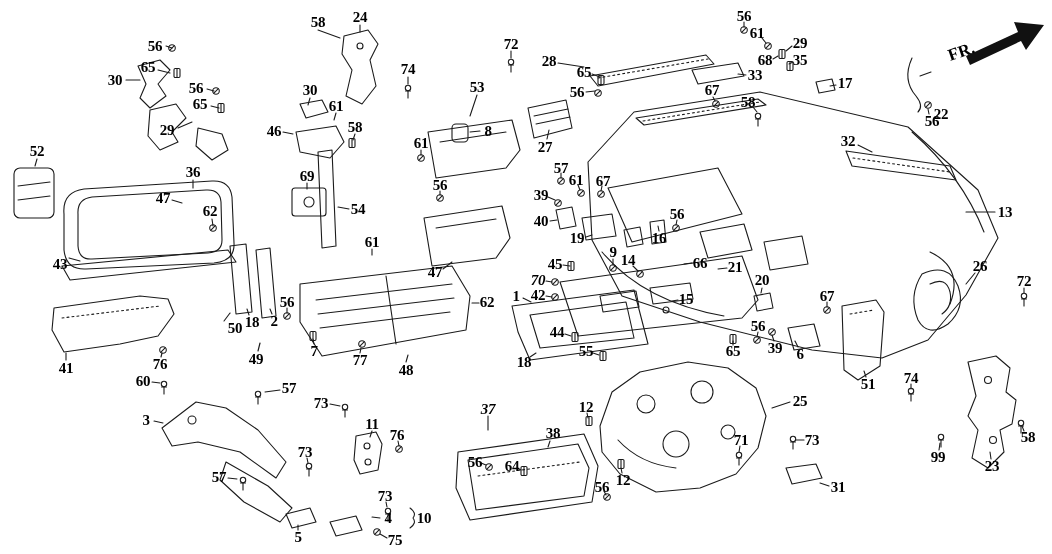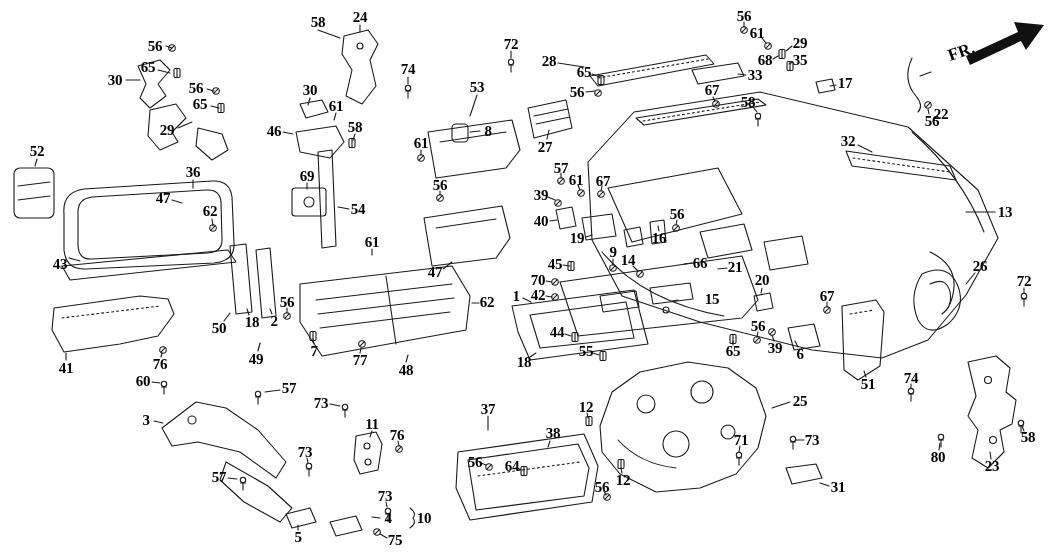--- a/index.html
+++ b/index.html
@@ -431,36 +431,36 @@
       <span class="callout" style="left: 541px; top: 221px;">40</span>
       <span class="callout" style="left: 577px; top: 238px;">19</span>
       <span class="callout" style="left: 659px; top: 238px;">16</span>
       <span class="callout" style="left: 677px; top: 214px;">56</span>
       <span class="callout" style="left: 358px; top: 209px;">54</span>
       <span class="callout" style="left: 60px; top: 256px; margin-top: 8px;">43</span>
       <span class="callout" style="left: 372px; top: 242px;">61</span>
       <span class="callout" style="left: 613px; top: 252px;">9</span>
       <span class="callout" style="left: 628px; top: 260px;">14</span>
       <span class="callout" style="left: 555px; top: 264px;">45</span>
-      <span class="callout" style="left: 538px; top: 280px;">70</span>
+      <span class="callout" style="left: 538px; top: 280px; font-style: italic;">70</span>
       <span class="callout" style="left: 538px; top: 295px;">42</span>
       <span class="callout" style="left: 700px; top: 263px;">66</span>
       <span class="callout" style="left: 735px; top: 267px;">21</span>
       <span class="callout" style="left: 762px; top: 280px;">20</span>
-      <span class="callout" style="left: 686px; top: 299px; margin-left: 26px;">15</span>
+      <span class="callout" style="left: 686px; top: 299px;">15</span>
       <span class="callout" style="left: 435px; top: 272px;">47</span>
       <span class="callout" style="left: 516px; top: 296px;">1</span>
       <span class="callout" style="left: 487px; top: 302px;">62</span>
       <span class="callout" style="left: 980px; top: 266px;">26</span>
       <span class="callout" style="left: 1024px; top: 281px;">72</span>
       <span class="callout" style="left: 827px; top: 296px;">67</span>
       <span class="callout" style="left: 287px; top: 302px;">56</span>
       <span class="callout" style="left: 252px; top: 322px;">18</span>
       <span class="callout" style="left: 274px; top: 321px;">2</span>
-      <span class="callout" style="left: 219px; top: 328px;">50</span>
+      <span class="callout" style="left: 235px; top: 328px;">50</span>
       <span class="callout" style="left: 758px; top: 326px;">56</span>
       <span class="callout" style="left: 733px; top: 351px;">65</span>
       <span class="callout" style="left: 775px; top: 348px;">39</span>
       <span class="callout" style="left: 800px; top: 354px;">6</span>
       <span class="callout" style="left: 256px; top: 359px;">49</span>
       <span class="callout" style="left: 66px; top: 368px;">41</span>
       <span class="callout" style="left: 160px; top: 364px;">76</span>
       <span class="callout" style="left: 143px; top: 381px;">60</span>
       <span class="callout" style="left: 314px; top: 351px;">7</span>
       <span class="callout" style="left: 360px; top: 360px;">77</span>
@@ -469,31 +469,31 @@
       <span class="callout" style="left: 524px; top: 362px;">18</span>
       <span class="callout" style="left: 586px; top: 351px;">55</span>
       <span class="callout" style="left: 800px; top: 401px;">25</span>
       <span class="callout" style="left: 868px; top: 384px;">51</span>
       <span class="callout" style="left: 911px; top: 378px;">74</span>
       <span class="callout" style="left: 289px; top: 388px;">57</span>
       <span class="callout" style="left: 146px; top: 420px;">3</span>
       <span class="callout" style="left: 321px; top: 403px;">73</span>
       <span class="callout" style="left: 372px; top: 424px;">11</span>
       <span class="callout" style="left: 397px; top: 435px;">76</span>
-      <span class="callout" style="left: 488px; top: 409px;">37</span>
+      <span class="callout" style="left: 488px; top: 409px; font-style: italic;">37</span>
       <span class="callout" style="left: 553px; top: 433px;">38</span>
       <span class="callout" style="left: 586px; top: 407px;">12</span>
       <span class="callout" style="left: 623px; top: 480px;">12</span>
       <span class="callout" style="left: 602px; top: 487px;">56</span>
       <span class="callout" style="left: 475px; top: 462px;">56</span>
       <span class="callout" style="left: 512px; top: 466px;">64</span>
       <span class="callout" style="left: 741px; top: 440px;">71</span>
       <span class="callout" style="left: 812px; top: 440px;">73</span>
       <span class="callout" style="left: 838px; top: 487px;">31</span>
-      <span class="callout" style="left: 938px; top: 457px;">80</span>
+      <span class="callout" style="left: 938px; top: 457px;">99</span>
       <span class="callout" style="left: 992px; top: 466px;">23</span>
       <span class="callout" style="left: 1028px; top: 437px;">58</span>
       <span class="callout" style="left: 219px; top: 477px;">57</span>
       <span class="callout" style="left: 305px; top: 452px;">73</span>
       <span class="callout" style="left: 385px; top: 496px;">73</span>
       <span class="callout" style="left: 298px; top: 537px;">5</span>
       <span class="callout" style="left: 388px; top: 518px;">4</span>
       <span class="callout" style="left: 424px; top: 518px;">10</span>
       <span class="callout" style="left: 395px; top: 540px;">75</span>
     </div>

